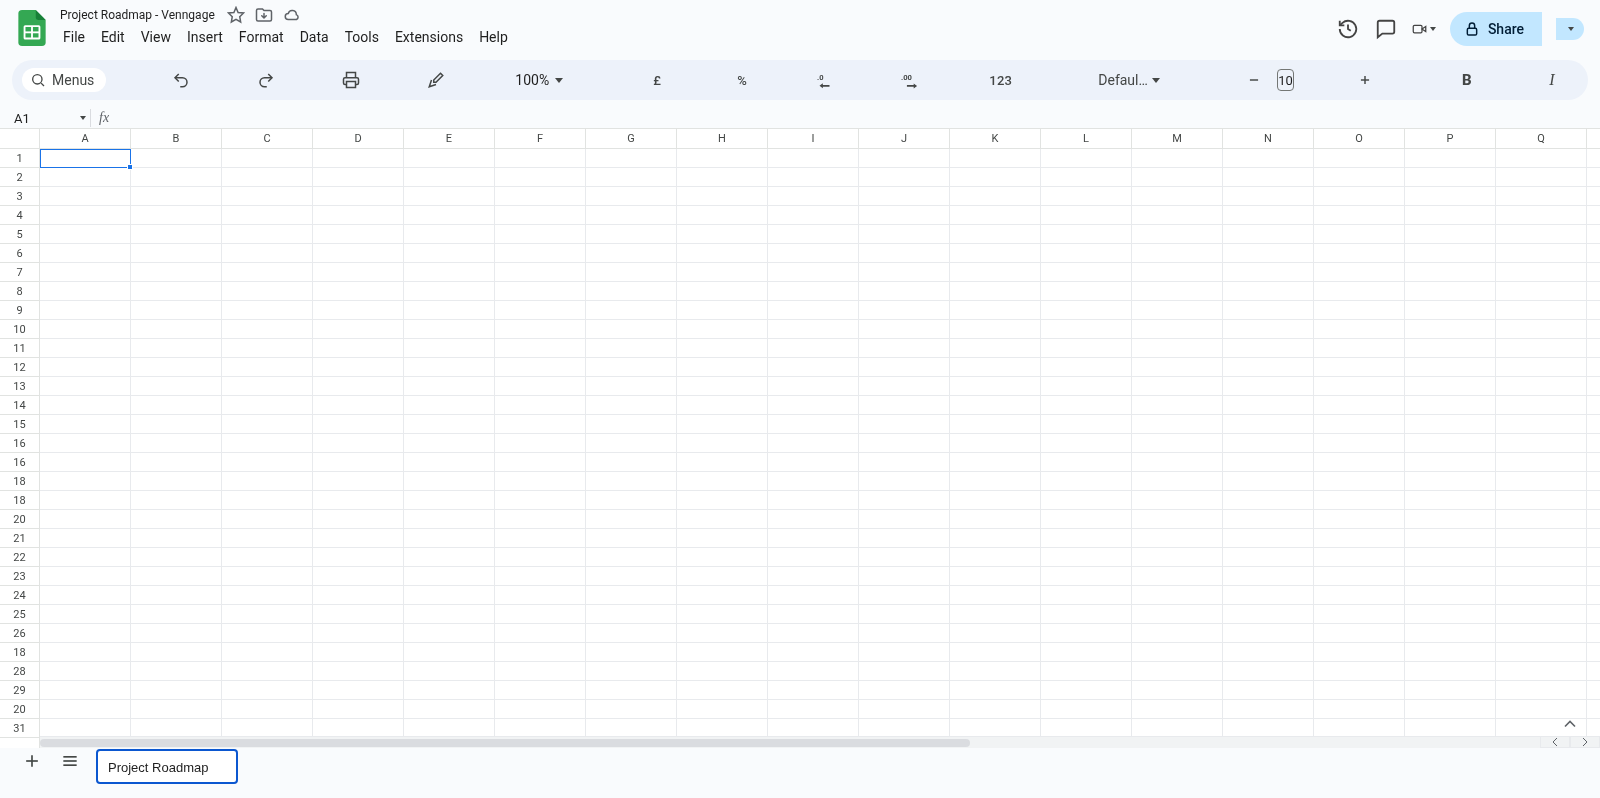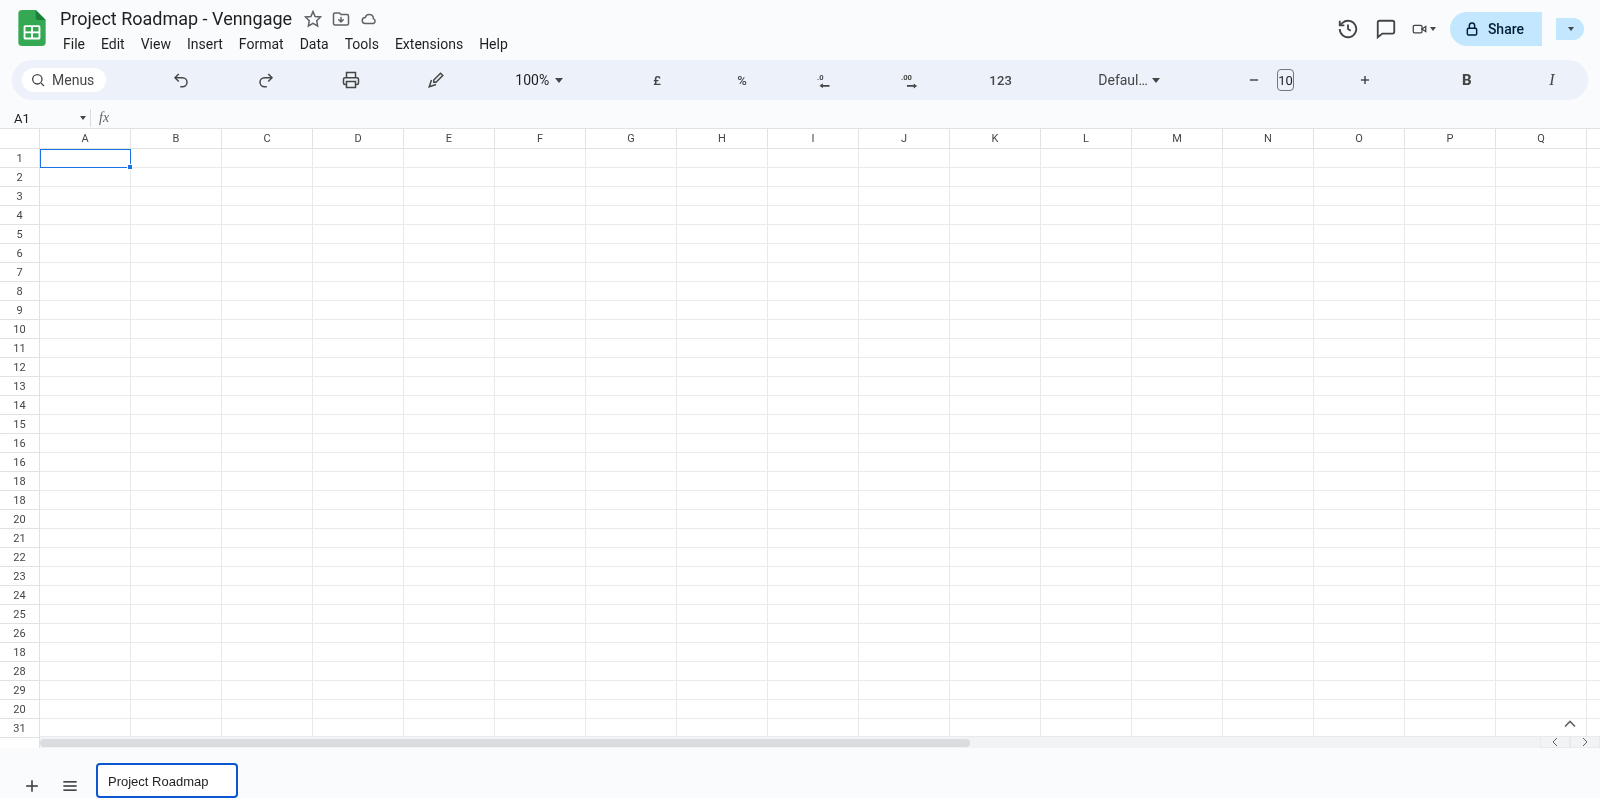--- a/index.html
+++ b/index.html
@@ -3,21 +3,21 @@
 <meta charset="utf-8">
 <style>
 * { margin: 0; padding: 0; box-sizing: border-box; }
 body { font-family: "Google Sans", Roboto, Arial, sans-serif; background: #f9fbfd; width: 1600px; height: 798px; overflow: hidden; position: relative; color: #1f1f1f; }
 
 
 .header { display: flex; align-items: flex-start; padding: 6px 12px 0 12px; height: 60px; }
 .logo { width: 40px; height: 40px; display:flex; align-items:center; justify-content:center; margin-right:4px; margin-top:2px;}
 .logo svg { width: 28px; height: 36px; }
 .title-area { flex: 0 0 auto; }
-.doc-title { font-size: 18px; font-weight: 400; color:#1f1f1f; padding: 2px 4px; }
+.doc-title { font-size: 12px; font-weight: 400; color:#1f1f1f; padding: 2px 4px; }
 .title-icons { display:inline-flex; gap: 10px; margin-left: 8px; align-items:center; vertical-align: middle; }
 .title-icons .ticon { width: 18px; height: 18px; color:#5f6368; display:flex; align-items:center; justify-content:center;}
 .menubar { display:flex; gap: 2px; margin-top: 1px; }
 .menubar span { font-size: 14px; color:#1f1f1f; padding: 4px 7px; border-radius:4px; cursor:default; }
 .header-right { margin-left:auto; display:flex; align-items:center; gap: 14px; padding-right:4px; margin-top:6px; }
 .hicon { width: 24px; height:24px; color:#444; display:flex; align-items:center; justify-content:center; position:relative;}
 .share-btn { background:#c2e7ff; border-radius: 40px 0 0 40px; padding: 9px 18px 9px 14px; font-size:14px; font-weight:500; display:flex; align-items:center; gap:8px; color:#001d35; }
 .share-caret { background:#c2e7ff; border-radius: 0 40px 40px 0; padding: 9px 10px; margin-left:-13px; display:flex; align-items:center;}
 .share-group{display:flex; align-items:center;gap:27px;}
 
@@ -56,21 +56,21 @@
 .cell { width:91px; border-right:1px solid #e8eaed; flex-shrink:0;}
 .sel { position:absolute; top:20px; left:40px; width:91px; height:19px; border:1px solid #1a73e8; pointer-events:none; }
 .sel-dot { position:absolute; right:-3px; bottom:-3px; width:6px; height:6px; background:#1a73e8; border:1px solid #fff;}
 .hscroll { position:absolute; left:40px; right:60px; bottom:0; height:12px; background:#f1f3f4; border-top:1px solid #e8eaed;}
 .hscroll-thumb{ position:absolute; left:0; top:2px; height:8px; width:62%; background:#dadce0; border-radius:4px;}
 .hscroll-arrows{position:absolute; right:0; bottom:0; width:60px; height:12px; display:flex;}
 .hscroll-arrows div{flex:1; border:1px solid #e8eaed; background:#f1f3f4; display:flex; align-items:center; justify-content:center;}
 .explore-fab{ position:absolute; right:20px; bottom:14px; width:20px; height:20px; }
 
 
-.sheetbar { position:absolute; left:0; right:0; bottom:0; height:50px; background:#f9fbfd; display:flex; align-items:flex-end; padding: 0 20px; gap: 14px; border-top:1px solid transparent;}
+.sheetbar { position:absolute; left:0; right:0; bottom:0; height:50px; background:#f9fbfd; display:flex; align-items:flex-start; padding: 0 20px; gap: 14px; border-top:1px solid transparent;}
 .sheet-icon { width:24px; height:24px; display:flex; align-items:center; justify-content:center; color:#444746;}
 .sheet-tab-edit { border:2px solid #0b57d0; background:#fff; border-radius:4px; padding: 6px 10px; min-width: 130px;}
 .sheet-tab-edit input { border:none; outline:none; font-size:13px; font-family: Arial, sans-serif; width: 118px; background:transparent; color:#1f1f1f;}
 
 svg { display:block; }
 </style>
 </head>
 <body>
 
 <div class="header">

